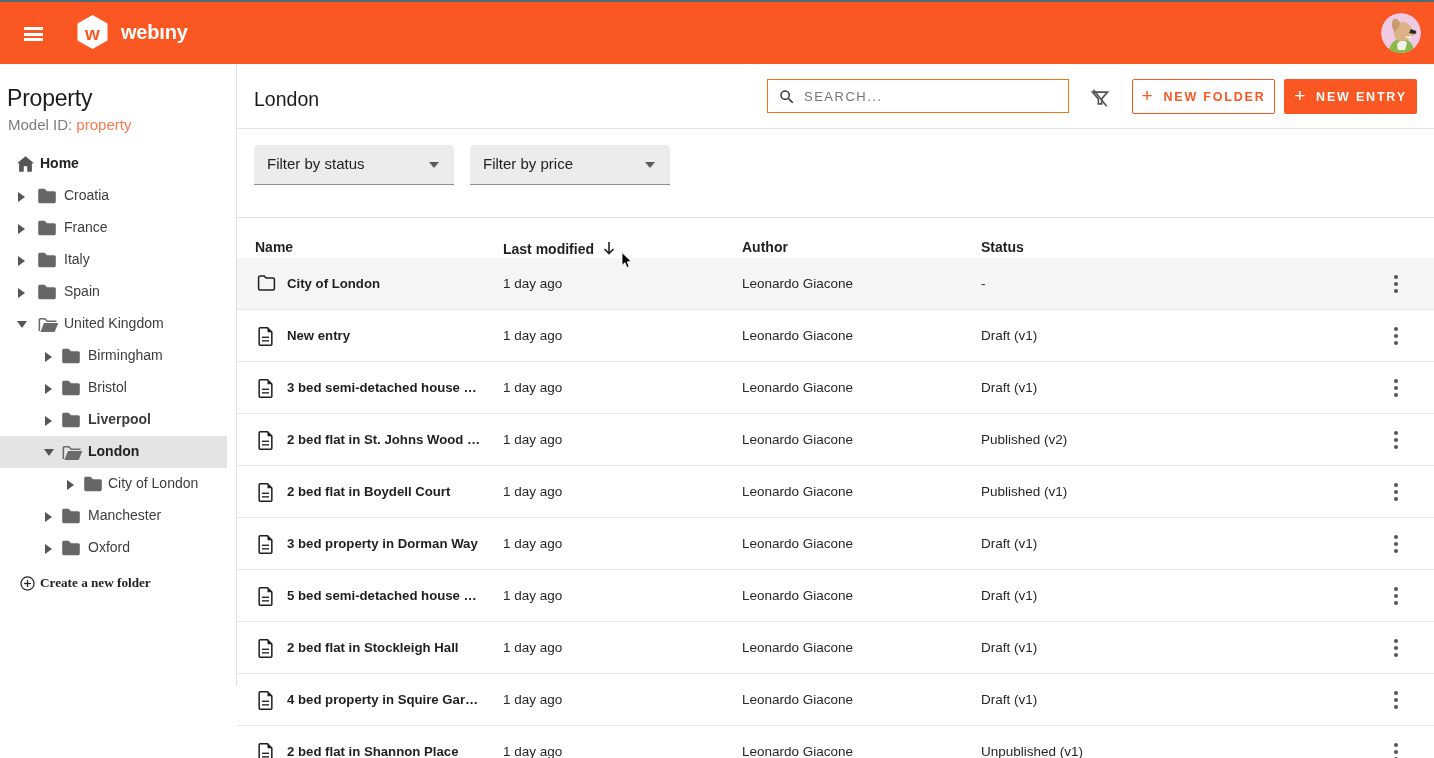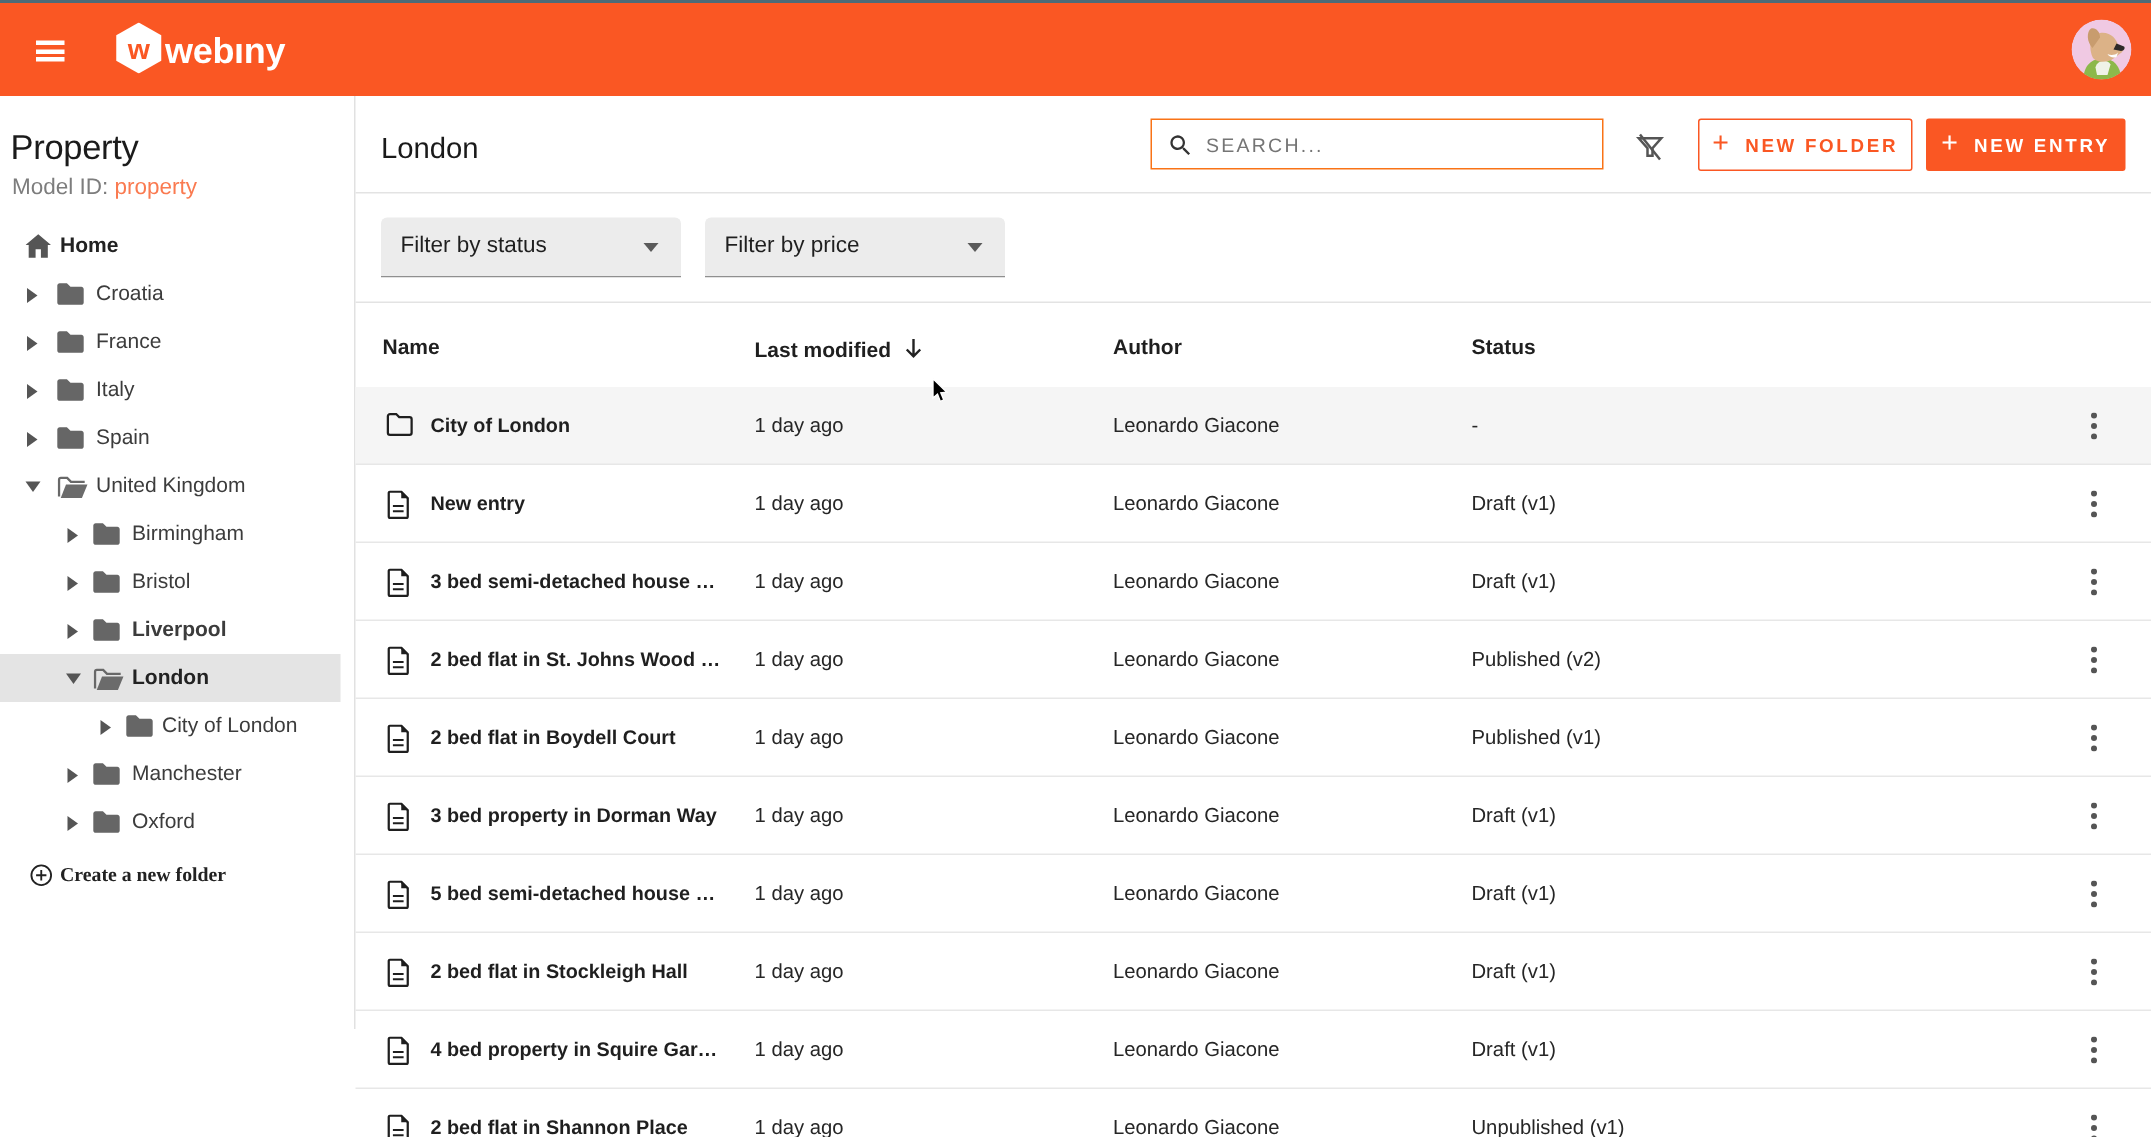--- a/index.html
+++ b/index.html
@@ -3,21 +3,21 @@
 <meta charset="utf-8">
 <style>
 * { margin:0; padding:0; box-sizing:border-box; }
 html,body { width:1434px; height:758px; overflow:hidden; background:#fff;
   font-family:"Liberation Sans", sans-serif; }
 #topstrip { position:absolute; left:0; top:0; width:1434px; height:2px; background:#4c6b77; }
 #appbar { position:absolute; left:0; top:2px; width:1434px; height:62px; background:#fa5723; }
 #burger { position:absolute; left:24px; top:25px; width:19px; height:14px; }
 #burger div { height:3px; background:#fff; margin-bottom:2.5px; }
 #logo { position:absolute; left:77px; top:13px; }
-#wordmark { position:absolute; left:110px; top:19px; color:#fff; font-size:24px; font-weight:bold;
+#wordmark { position:absolute; left:121px; top:19px; color:#fff; font-size:20px; font-weight:bold;
   letter-spacing:-0.2px; }
 #avatar { position:absolute; left:1381px; top:11px; width:40px; height:40px; border-radius:50%;
   overflow:hidden; }
 
 #sidebar { position:absolute; left:0; top:64px; width:237px; height:622px; background:#fff;
   border-right:1px solid #e1e1e1; }
 #sbtitle { position:absolute; left:7px; top:21px; font-size:23px; color:#1b1b1b; letter-spacing:-0.2px; }
 #sbmodel { position:absolute; left:8px; top:52px; font-size:15px; color:#7d7d7d; }
 #sbmodel span { color:#fa7a50; }
 .trow { position:absolute; left:0; width:237px; height:32px; font-size:14px; color:#3c3c3c; }
@@ -41,21 +41,21 @@
 .plus { font-weight:normal; font-size:19px; margin-right:9px; position:relative; top:-1px; }
 
 .filter { position:absolute; top:81px; width:200px; height:40px; background:#ececec;
   border-bottom:1px solid #8f8f8f; border-radius:4px 4px 0 0; font-size:15px; color:#1f1f1f; }
 .filter .ftxt { position:absolute; left:13px; top:10px; }
 .filter .farr { position:absolute; right:15px; top:17px; width:0; height:0;
   border-top:6px solid #5a5a5a; border-left:5px solid transparent; border-right:5px solid transparent; }
 #fstatus { left:17px; }
 #fprice { left:233px; }
 
-#thead { position:absolute; left:0; top:137px; width:1197px; height:57px; border-top:1px solid #e3e3e3; }
+#thead { position:absolute; left:0; top:153px; width:1197px; height:57px; border-top:1px solid #e3e3e3; }
 #thead div { position:absolute; top:21px; font-size:14px; font-weight:bold; color:#1f1f1f; }
 .rows { position:absolute; left:0; top:194px; width:1197px; }
 .row { position:relative; width:1197px; height:52px; border-bottom:1px solid #e7e7e7; font-size:13.5px; color:#262626; }
 .row.hl { background:#f5f5f5; }
 .row svg.ic { position:absolute; left:20px; top:17px; }
 .row .nm { position:absolute; left:50px; top:18px; font-weight:bold; font-size:13.2px; color:#1f1f1f; }
 .row .c2 { position:absolute; left:266px; top:18px; }
 .row .c3 { position:absolute; left:505px; top:18px; }
 .row .c4 { position:absolute; left:744px; top:18px; }
 .row .kebab { position:absolute; left:1157px; top:17px; }

